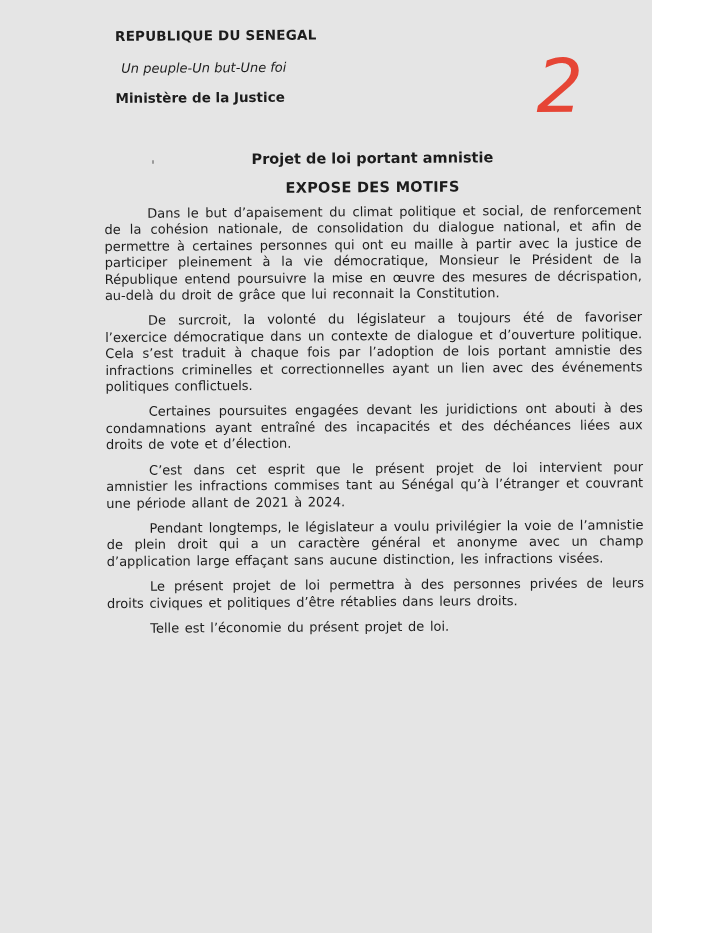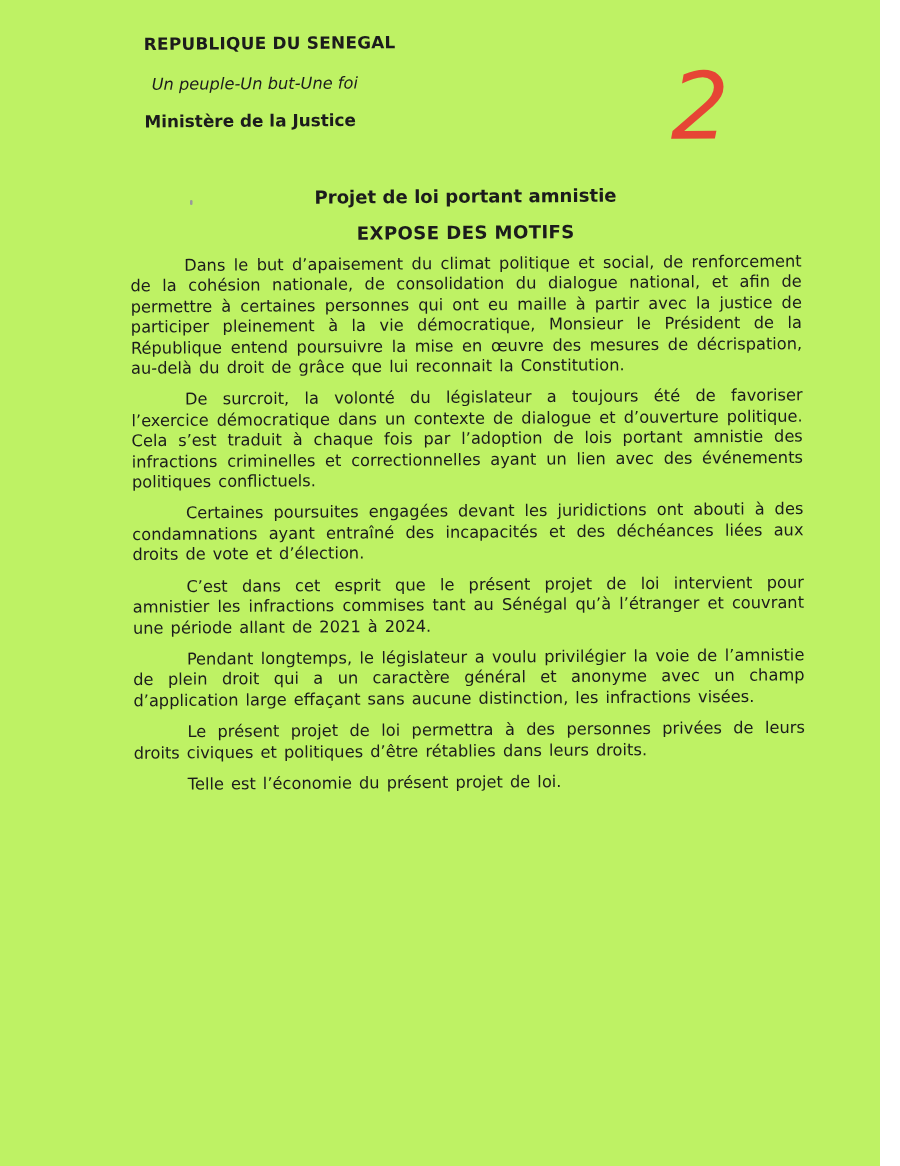--- a/index.html
+++ b/index.html
@@ -2,23 +2,23 @@
 <html><head>
 <meta charset="utf-8">
 <style>
   html, body {
     margin: 0;
     padding: 0;
     background: #ffffff;
   }
   .page {
     position: relative;
-    width: 704px;
+    width: 652px;
     height: 933px;
-    background: #bef264;
+    background: #e5e5e5;
     overflow: hidden;
     font-family: "DejaVu Sans", sans-serif;
     color: #1c1c1c;
   }
   .doc {
     position: absolute;
     left: 103px;
     top: 28px;
     width: 537px;
     transform: rotate(-0.4deg);

